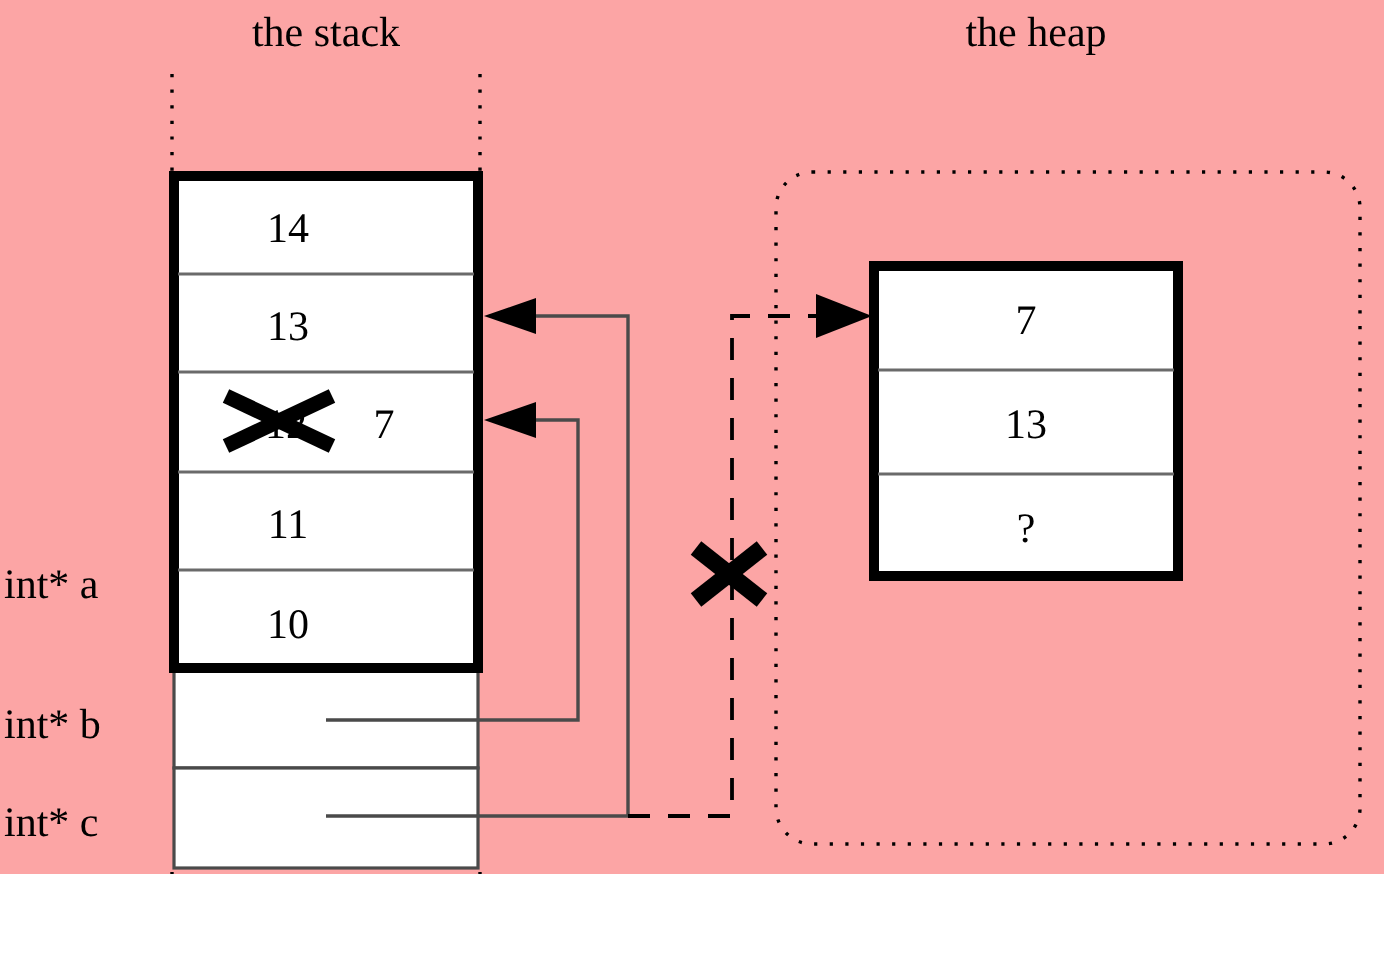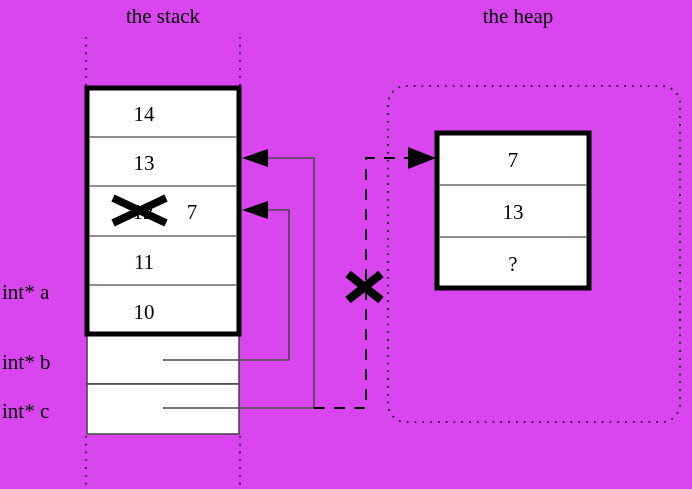--- a/index.html
+++ b/index.html
@@ -3,22 +3,22 @@
 <meta charset="utf-8">
 <style>
   html, body {
     margin: 0;
     padding: 0;
     background: #ffffff;
   }
   #canvas {
     position: relative;
     width: 692px;
-    height: 489px;
-    background: #d946ef;
+    height: 437px;
+    background: #fca5a5;
     font-family: "Liberation Serif", "DejaVu Serif", serif;
     overflow: hidden;
   }
   #diagram {
     position: absolute;
     left: 0;
     top: 0;
     width: 692px;
     height: 489px;
   }

